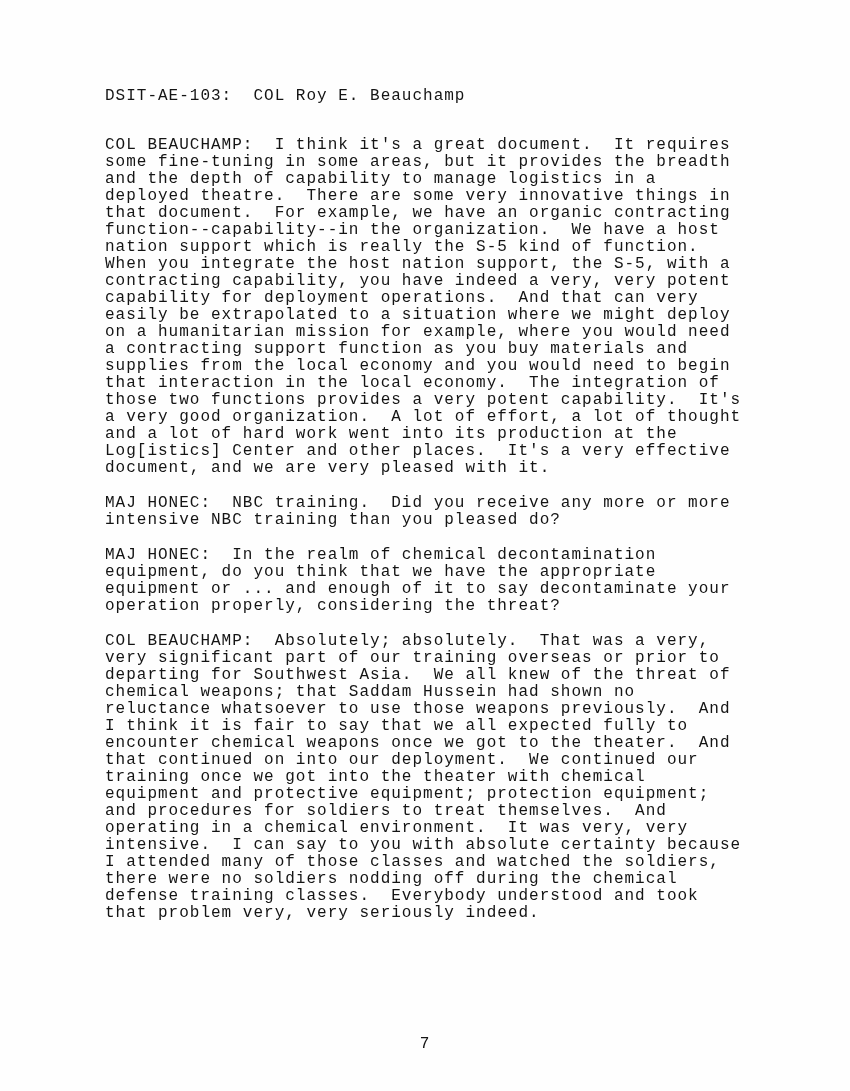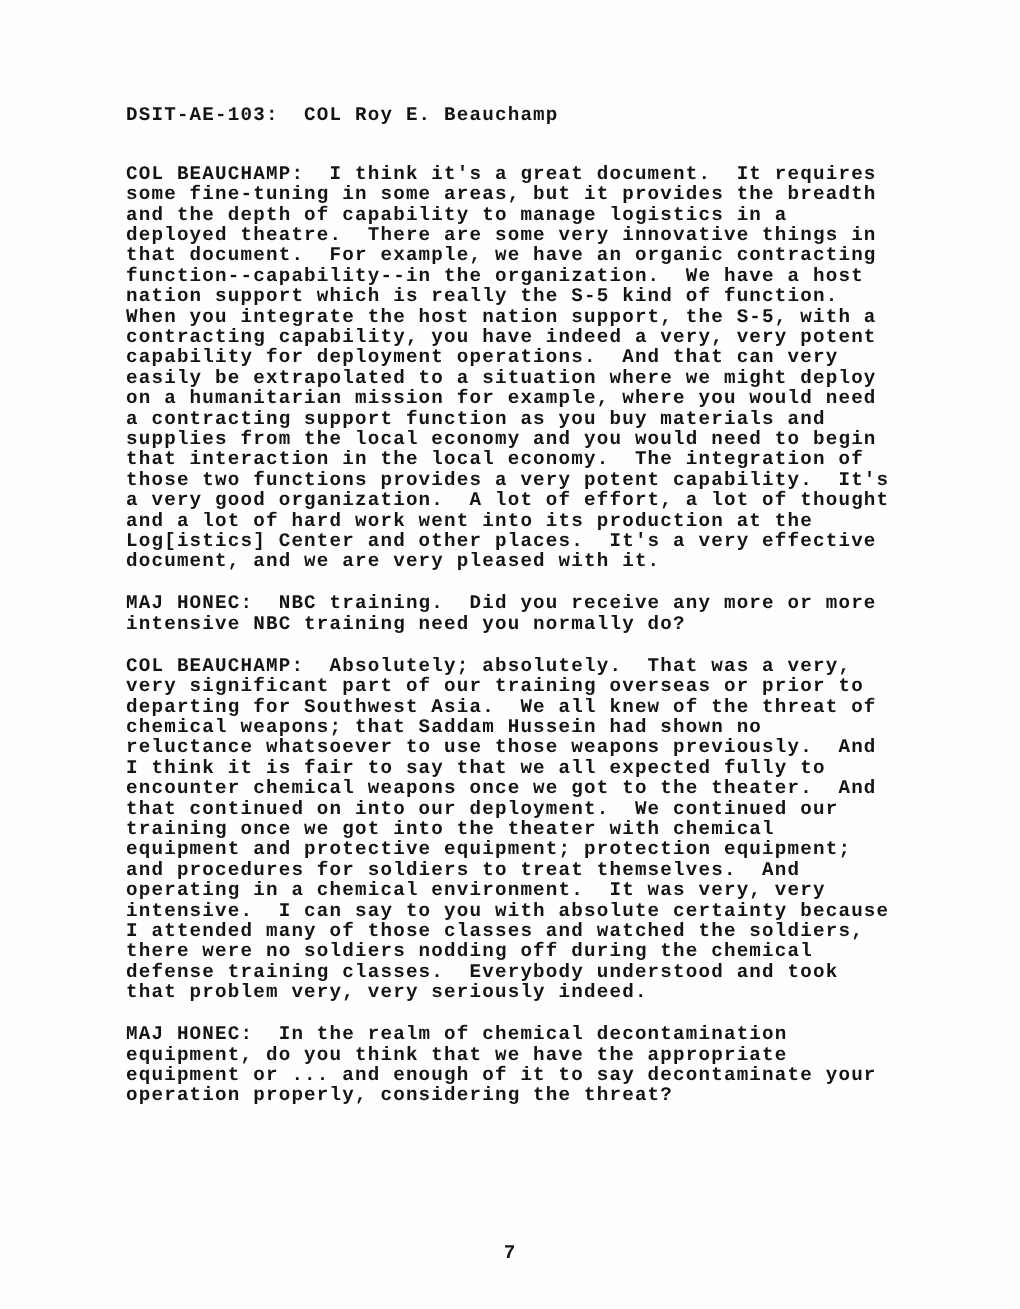--- a/index.html
+++ b/index.html
@@ -7,21 +7,21 @@
     padding: 0;
     background: #ffffff;
   }
   .page {
     position: relative;
     width: 850px;
     height: 1091px;
     background: #fefefe;
     overflow: hidden;
     font-family: "Liberation Mono", "DejaVu Sans Mono", monospace;
-    font-weight: 700;
+    font-weight: 400;
     font-size: 16px;
     line-height: 17px;
     letter-spacing: 1px;
     color: #141414;
   }
   .content {
     position: absolute;
     left: 105px;
     top: 88px;
     width: 660px;
@@ -62,37 +62,37 @@
 on a humanitarian mission for example, where you would need
 a contracting support function as you buy materials and
 supplies from the local economy and you would need to begin
 that interaction in the local economy.  The integration of
 those two functions provides a very potent capability.  It's
 a very good organization.  A lot of effort, a lot of thought
 and a lot of hard work went into its production at the
 Log[istics] Center and other places.  It's a very effective
 document, and we are very pleased with it.</div>
     <div class="paragraph">MAJ HONEC:  NBC training.  Did you receive any more or more
-intensive NBC training need you normally do?</div>
+intensive NBC training than you pleased do?</div>
+    <div class="paragraph">MAJ HONEC:  In the realm of chemical decontamination
+equipment, do you think that we have the appropriate
+equipment or ... and enough of it to say decontaminate your
+operation properly, considering the threat?</div>
     <div class="paragraph">COL BEAUCHAMP:  Absolutely; absolutely.  That was a very,
 very significant part of our training overseas or prior to
 departing for Southwest Asia.  We all knew of the threat of
 chemical weapons; that Saddam Hussein had shown no
 reluctance whatsoever to use those weapons previously.  And
 I think it is fair to say that we all expected fully to
 encounter chemical weapons once we got to the theater.  And
 that continued on into our deployment.  We continued our
 training once we got into the theater with chemical
 equipment and protective equipment; protection equipment;
 and procedures for soldiers to treat themselves.  And
 operating in a chemical environment.  It was very, very
 intensive.  I can say to you with absolute certainty because
 I attended many of those classes and watched the soldiers,
 there were no soldiers nodding off during the chemical
 defense training classes.  Everybody understood and took
 that problem very, very seriously indeed.</div>
-    <div class="paragraph">MAJ HONEC:  In the realm of chemical decontamination
-equipment, do you think that we have the appropriate
-equipment or ... and enough of it to say decontaminate your
-operation properly, considering the threat?</div>
   </div>
   <div class="page-number">7</div>
 </div>
 
 </body></html>

